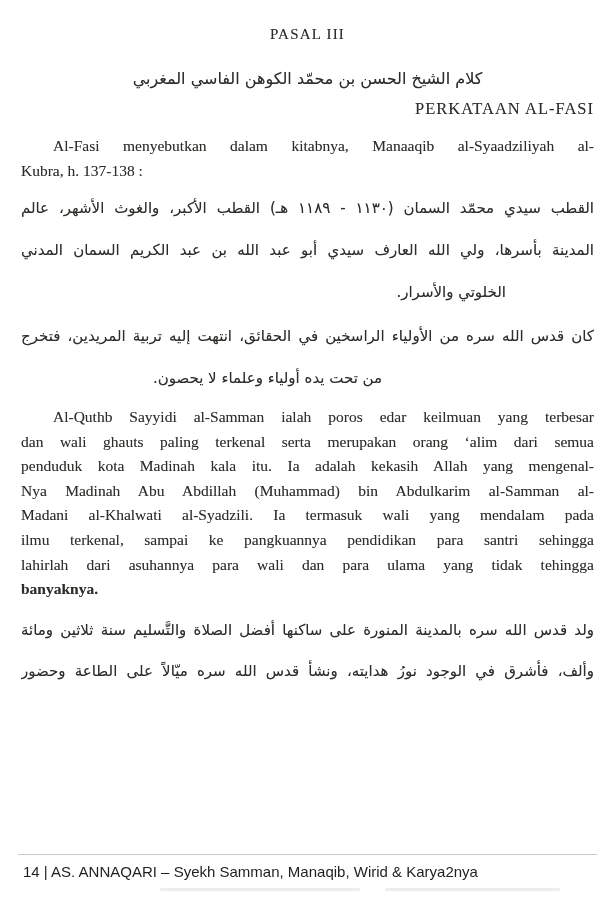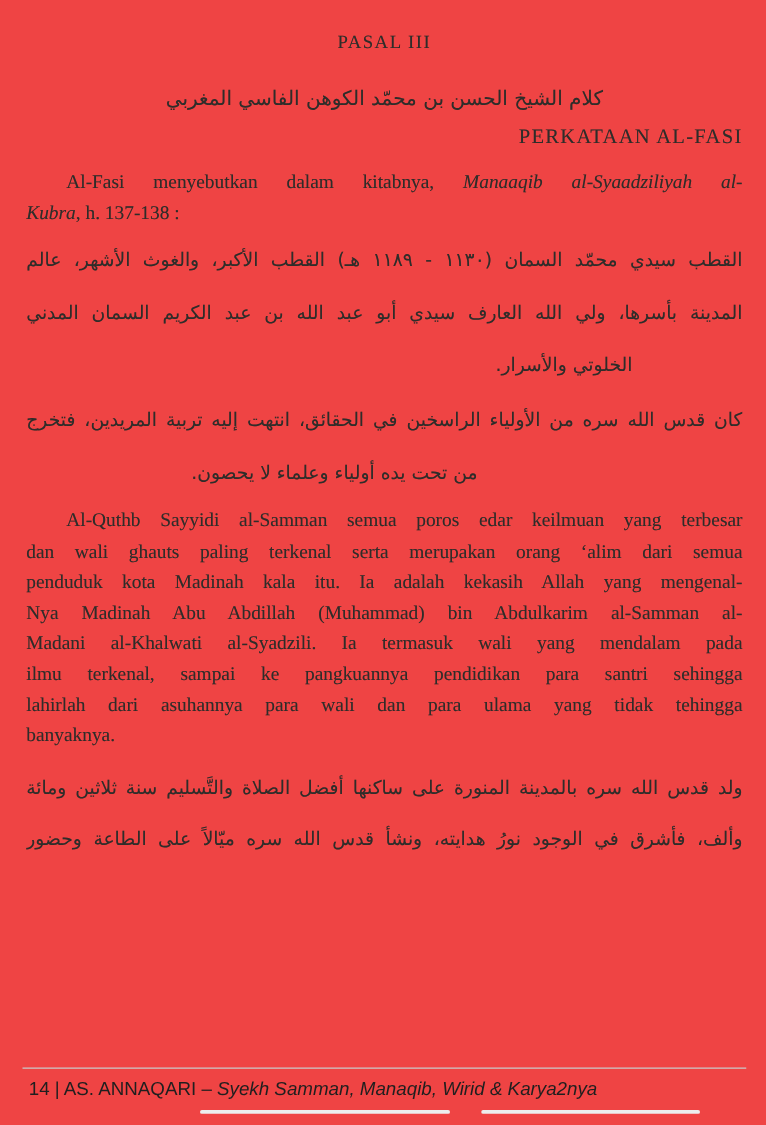--- a/index.html
+++ b/index.html
@@ -1,21 +1,21 @@
 <!DOCTYPE html>
 <html lang="id"><head>
 <meta charset="utf-8">
 <style>
   * { margin:0; padding:0; box-sizing:border-box; }
   html,body { background:#e9e9e9; }
   .page {
     position:relative;
     width:613px; height:900px;
     margin:0 auto;
-    background:#ef4444;
+    background:#ffffff;
     color:#2e2d2a;
     font-family:"Liberation Serif", serif;
     overflow:hidden;
     text-shadow:0 0 0.5px rgba(40,40,40,0.35);
   }
   .content { position:absolute; left:21px; right:19px; top:0; }
 
   .chapter {
     margin-top:26px;
     text-align:center;
@@ -34,22 +34,22 @@
     font-size:16.5px; line-height:18px;
     letter-spacing:1px;
     font-weight:400;
     font-family:Liberation Serif, serif;
   }
 
   .intro { margin-top:16px; font-size:15.5px; line-height:24.5px; }
   .ln { display:block; }
   .just { text-align:justify; text-align-last:justify; }
   .indent { padding-left:32px; }
-  .left-last { text-align:left; text-align-last:left; }
-  .it { font-style:italic; }
+  .left-last { text-align:left; text-align-last:left;font-weight:bold; }
+  .it { }
 
   .ar-p { font-size:15px; line-height:42px; }
   .ar-p .ln { height:42px; overflow:hidden; text-align:justify; text-align-last:justify; }
   .ar-p .ln.ar-last-right { text-align-last:right; padding-left:0; padding-right:88px; }
   .ar-p .ln.ar-last-center { text-align-last:center; padding-right:80px; }
   .ar-p1 { margin-top:4px; }
   .ar-p2 { margin-top:2px; }
   .ar-p3 { margin-top:8px; font-size:15px; line-height:41px; }
   .ar-p3 .ln { height:41px; }
 
@@ -95,21 +95,21 @@
       <div class="ln">المدينة بأسرها، ولي الله العارف سيدي أبو عبد الله بن عبد الكريم السمان المدني</div>
       <div class="ln ar-last-right">الخلوتي والأسرار.</div>
     </div>
 
     <div class="ar ar-p ar-p2">
       <div class="ln">كان قدس الله سره من الأولياء الراسخين في الحقائق، انتهت إليه تربية المريدين، فتخرج</div>
       <div class="ln ar-last-center">من تحت يده أولياء وعلماء لا يحصون.</div>
     </div>
 
     <div class="body-p">
-      <div class="ln just indent">Al-Quthb Sayyidi al-Samman semua poros edar keilmuan yang terbesar</div>
+      <div class="ln just indent">Al-Quthb Sayyidi al-Samman ialah poros edar keilmuan yang terbesar</div>
       <div class="ln just">dan wali ghauts paling terkenal serta merupakan orang ‘alim dari semua</div>
       <div class="ln just">penduduk kota Madinah kala itu. Ia adalah kekasih Allah yang mengenal-</div>
       <div class="ln just">Nya Madinah Abu Abdillah (Muhammad) bin Abdulkarim al-Samman al-</div>
       <div class="ln just">Madani al-Khalwati al-Syadzili. Ia termasuk wali yang mendalam pada</div>
       <div class="ln just">ilmu terkenal, sampai ke pangkuannya pendidikan para santri sehingga</div>
       <div class="ln just">lahirlah dari asuhannya para wali dan para ulama yang tidak tehingga</div>
       <div class="ln left-last">banyaknya.</div>
     </div>
 
     <div class="ar ar-p ar-p3">

